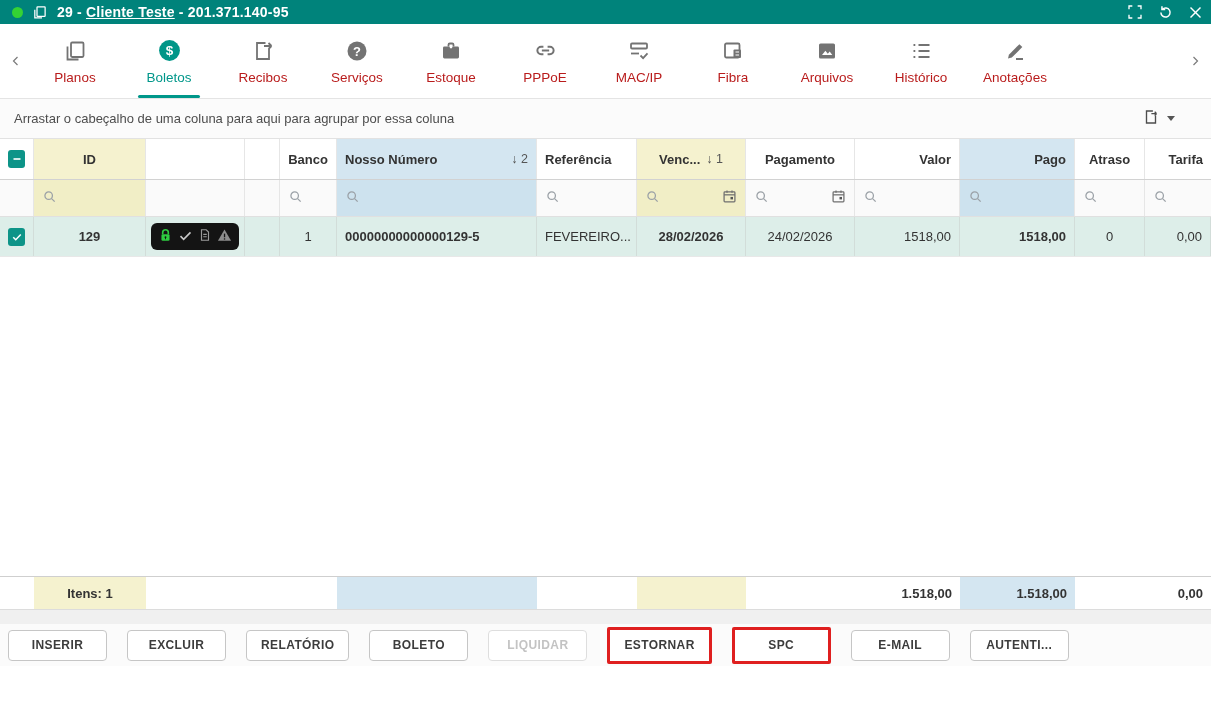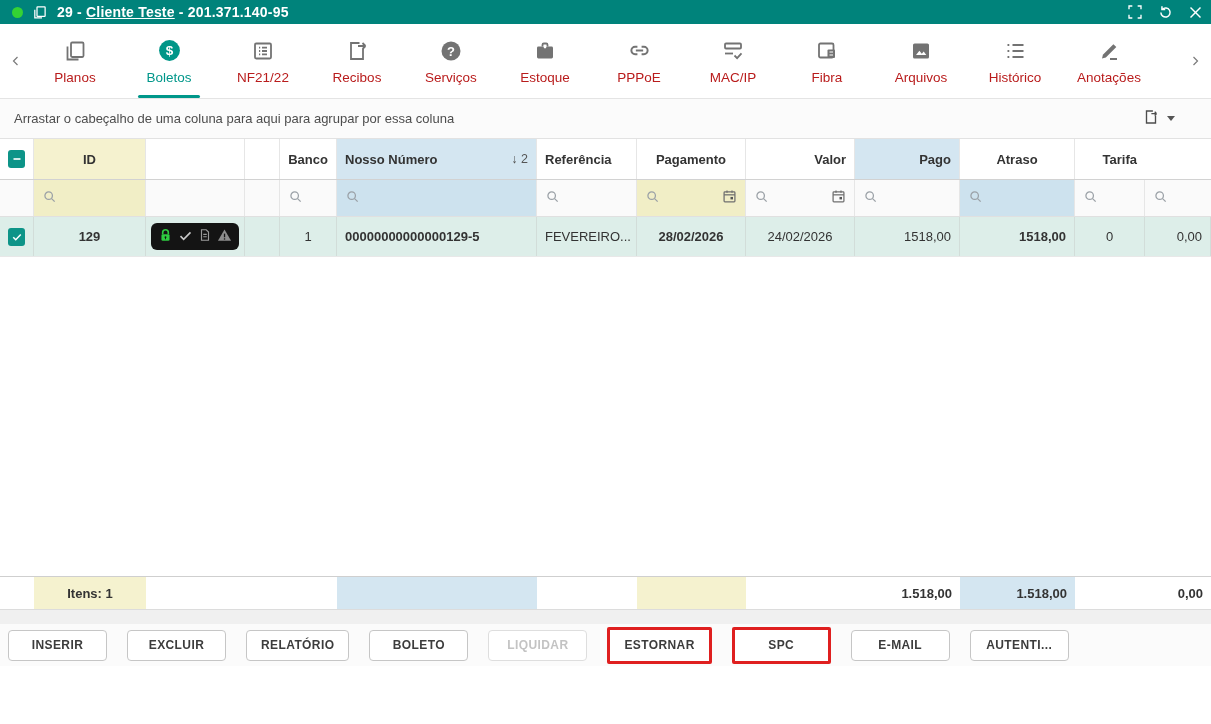--- a/index.html
+++ b/index.html
@@ -146,31 +146,20 @@
             <circle cx="12" cy="12" r="10" fill="#009688"></circle>
           <text x="12" y="16.6" text-anchor="middle" font-size="13" font-weight="bold" fill="#fff" font-family="Liberation Sans,sans-serif">$</text>
           </svg>
         </span>
       <span class="lbl">Boletos</span>
     </div>
     <div class="tab">
       <span class="ticon">
         <svg width="24" height="24" viewBox="0 0 24 24">
             <g stroke="#737373" stroke-width="1.8" fill="none">
-          <rect x="4" y="4.5" width="16" height="15" rx="1.2"></rect>
-              <path d="M8 8.7h1.2 M11 8.7h5 M8 12h1.2 M11 12h5 M8 15.3h1.2 M11 15.3h5"></path>
-            </g>
-          </svg>
-        </span>
-      <span class="lbl">NF21/22</span>
-    </div>
-    <div class="tab">
-      <span class="ticon">
-        <svg width="24" height="24" viewBox="0 0 24 24">
-            <g stroke="#737373" stroke-width="1.8" fill="none">
           <path d="M14.5 4H6v16h12V10"></path>
               <path d="M13 7h7.5 M20.5 7l-3-3 M20.5 7l-3 3"></path>
             </g>
           </svg>
         </span>
       <span class="lbl">Recibos</span>
     </div>
     <div class="tab">
       <span class="ticon">
         <svg width="24" height="24" viewBox="0 0 24 24">
@@ -286,20 +275,24 @@
     </div>
     <div class="cell ta-c tint-y">ID</div>
     <div class="cell"></div>
     <div class="cell"></div>
     <div class="cell ta-c">Banco</div>
     <div class="cell between tint-b">
       <span>Nosso Número</span>
       <span class="sort">↓ 2</span>
     </div>
     <div class="cell">Referência</div>
+    <div class="cell ta-c tint-y">
+      <span>Venc...</span>
+      <span class="sort">↓ 1</span>
+    </div>
     <div class="cell ta-c">Pagamento</div>
     <div class="cell ta-r">Valor</div>
     <div class="cell ta-r tint-b">Pago</div>
     <div class="cell ta-c">Atraso</div>
     <div class="cell ta-r">Tarifa</div>
   </div>
 
   <div class="grow frow">
     <div class="cell"></div>
     <div class="cell tint-y">

